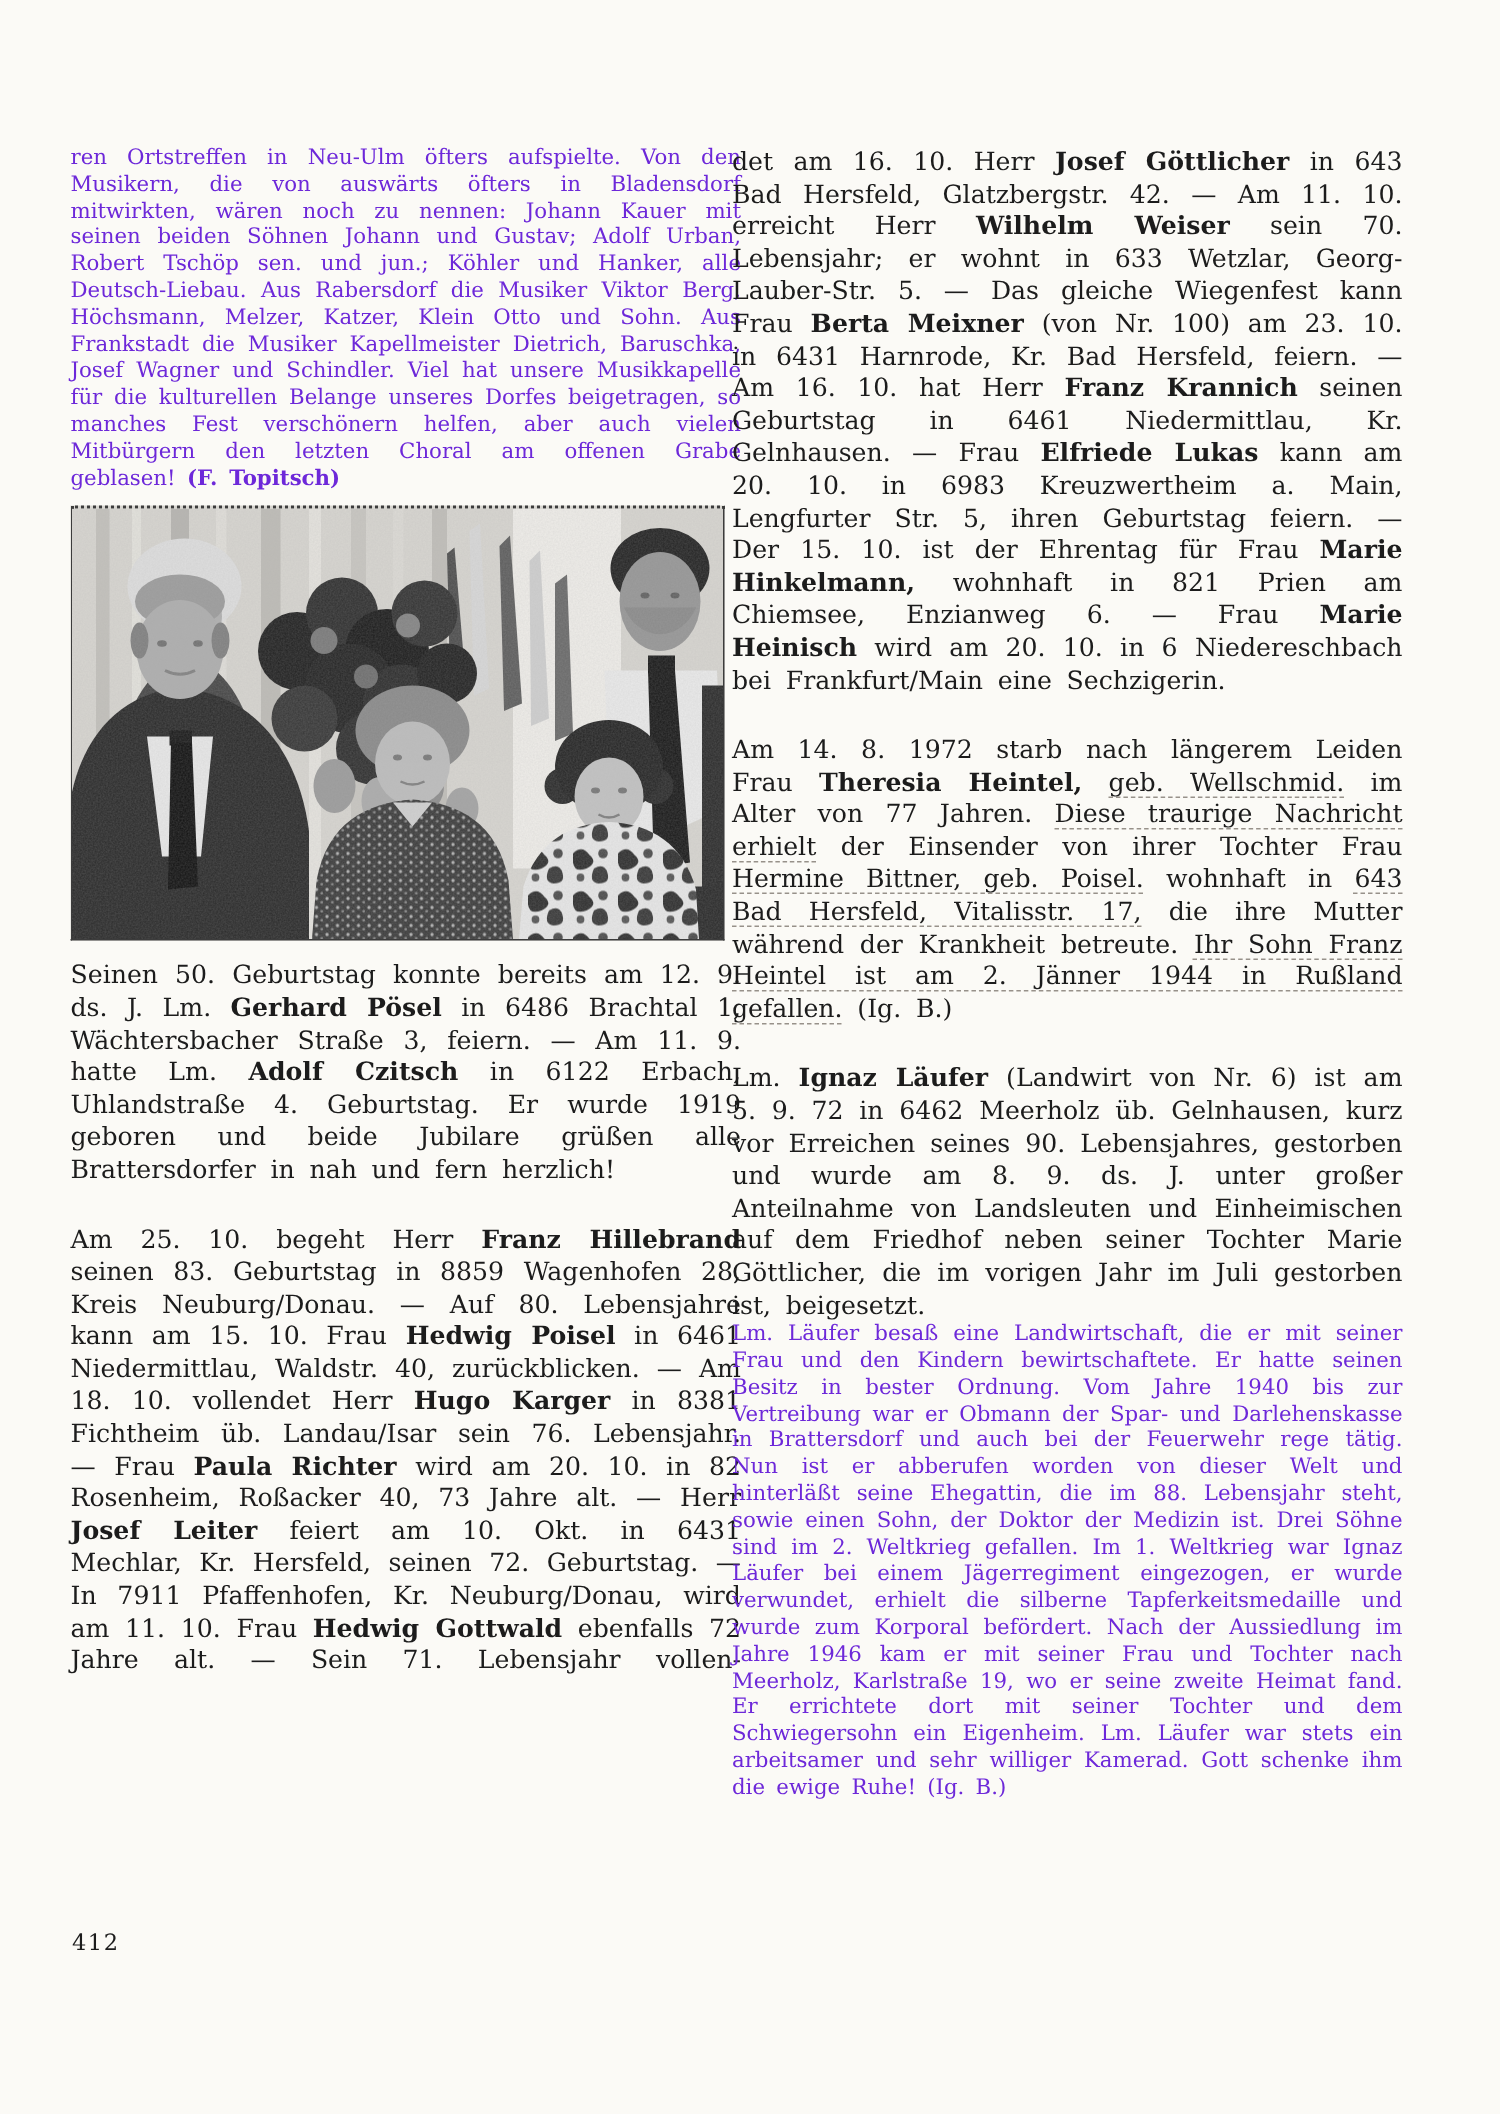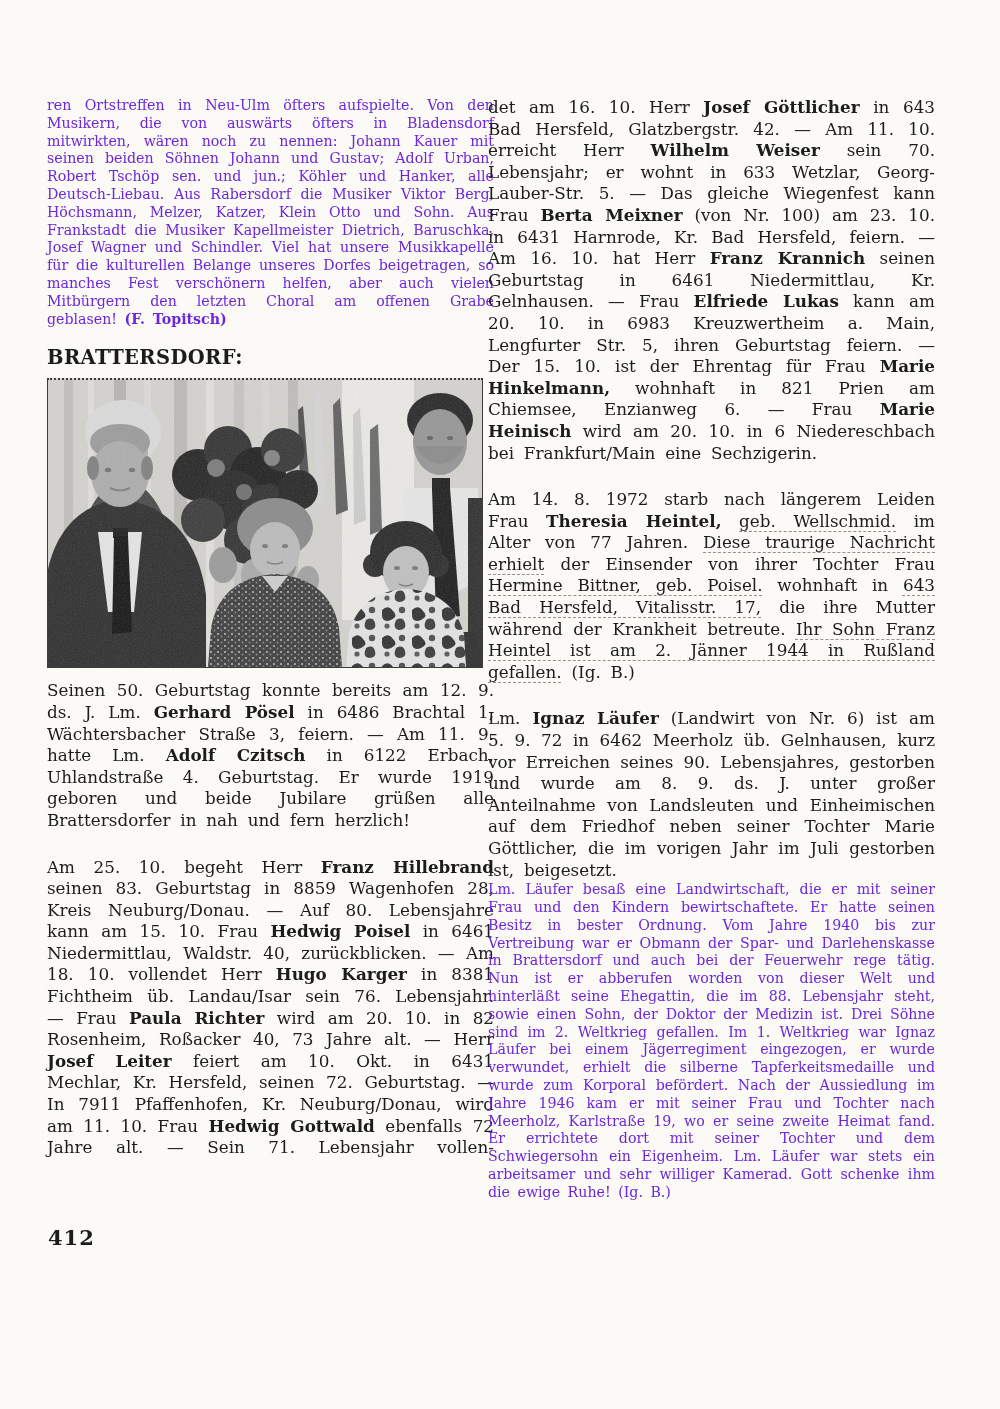--- a/index.html
+++ b/index.html
@@ -41,34 +41,33 @@
     height: 287px;
     border: 1px solid #3c3c3c;
     border-top: 2px dotted #3c3c3c;
     background: #d9d7d2;
     overflow: hidden;
   }
   figure.photo svg { display: block; width: 100%; height: 100%; }
   .page-number {
     position: absolute;
     left: 48px;
-    top: 1225px;
-    font-size: 21px;
-    font-weight: bold;
+    top: 1286px;
+    font-size: 15px;
+    font-weight: normal;
     letter-spacing: 1px;
   }
 </style>
 </head>
 <body>
 
 <div class="sheet">
 
   <div class="col col-left">
     <p class="small"><span>ren Ortstreffen in Neu-Ulm öfters aufspielte. Von den Musikern, die von auswärts öfters in Bladensdorf mitwirkten, wären noch zu nennen: Johann Kauer mit seinen beiden Söhnen Johann und Gustav; Adolf Urban, Robert Tschöp sen. und jun.; Köhler und Hanker, alle Deutsch-Liebau. Aus Rabersdorf die Musiker Viktor Berg, Höchsmann, Melzer, Katzer, Klein Otto und Sohn. Aus Frankstadt die Musiker Kapellmeister Dietrich, Baruschka, Josef Wagner und Schindler. Viel hat unsere Musikkapelle für die kulturellen Belange unseres Dorfes beigetragen, so manches Fest verschönern helfen, aber auch vielen Mitbürgern den letzten Choral am offenen Grabe geblasen! </span><span class="b">(F. Topitsch)</span></p>
-    <h2 class="section">BRATTERSDORF:</h2>
 
     <figure class="photo">
       <svg viewBox="0 0 434 287" preserveAspectRatio="none" aria-hidden="true">
         <defs>
           <pattern id="tw" width="7" height="6" patternUnits="userSpaceOnUse">
             <rect width="7" height="6" fill="#3b3b3b"></rect>
             <circle cx="2" cy="2" r="1.1" fill="#c9c9c9" opacity="0.85"></circle>
             <circle cx="5.5" cy="4.5" r="0.9" fill="#9f9f9f" opacity="0.8"></circle>
           </pattern>
           <pattern id="fl" width="30" height="28" patternUnits="userSpaceOnUse">

